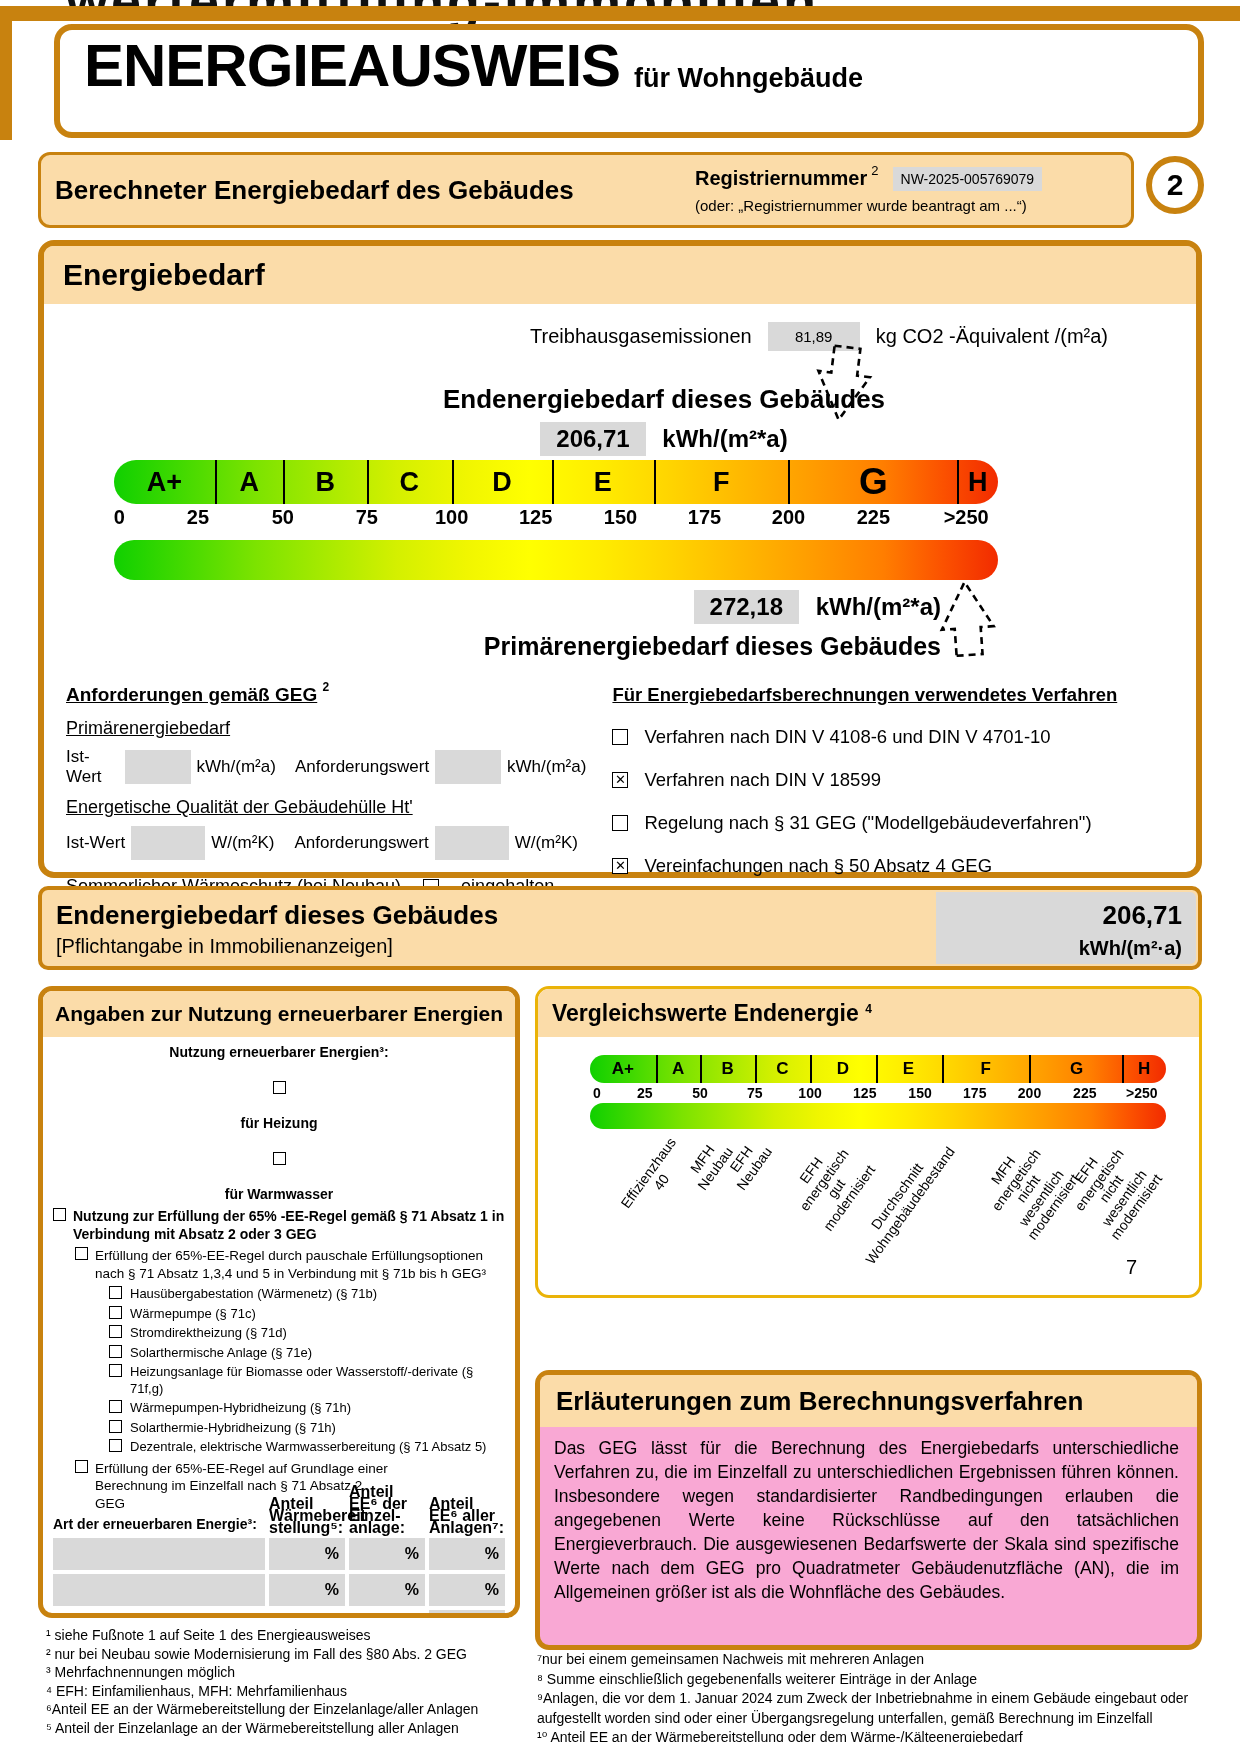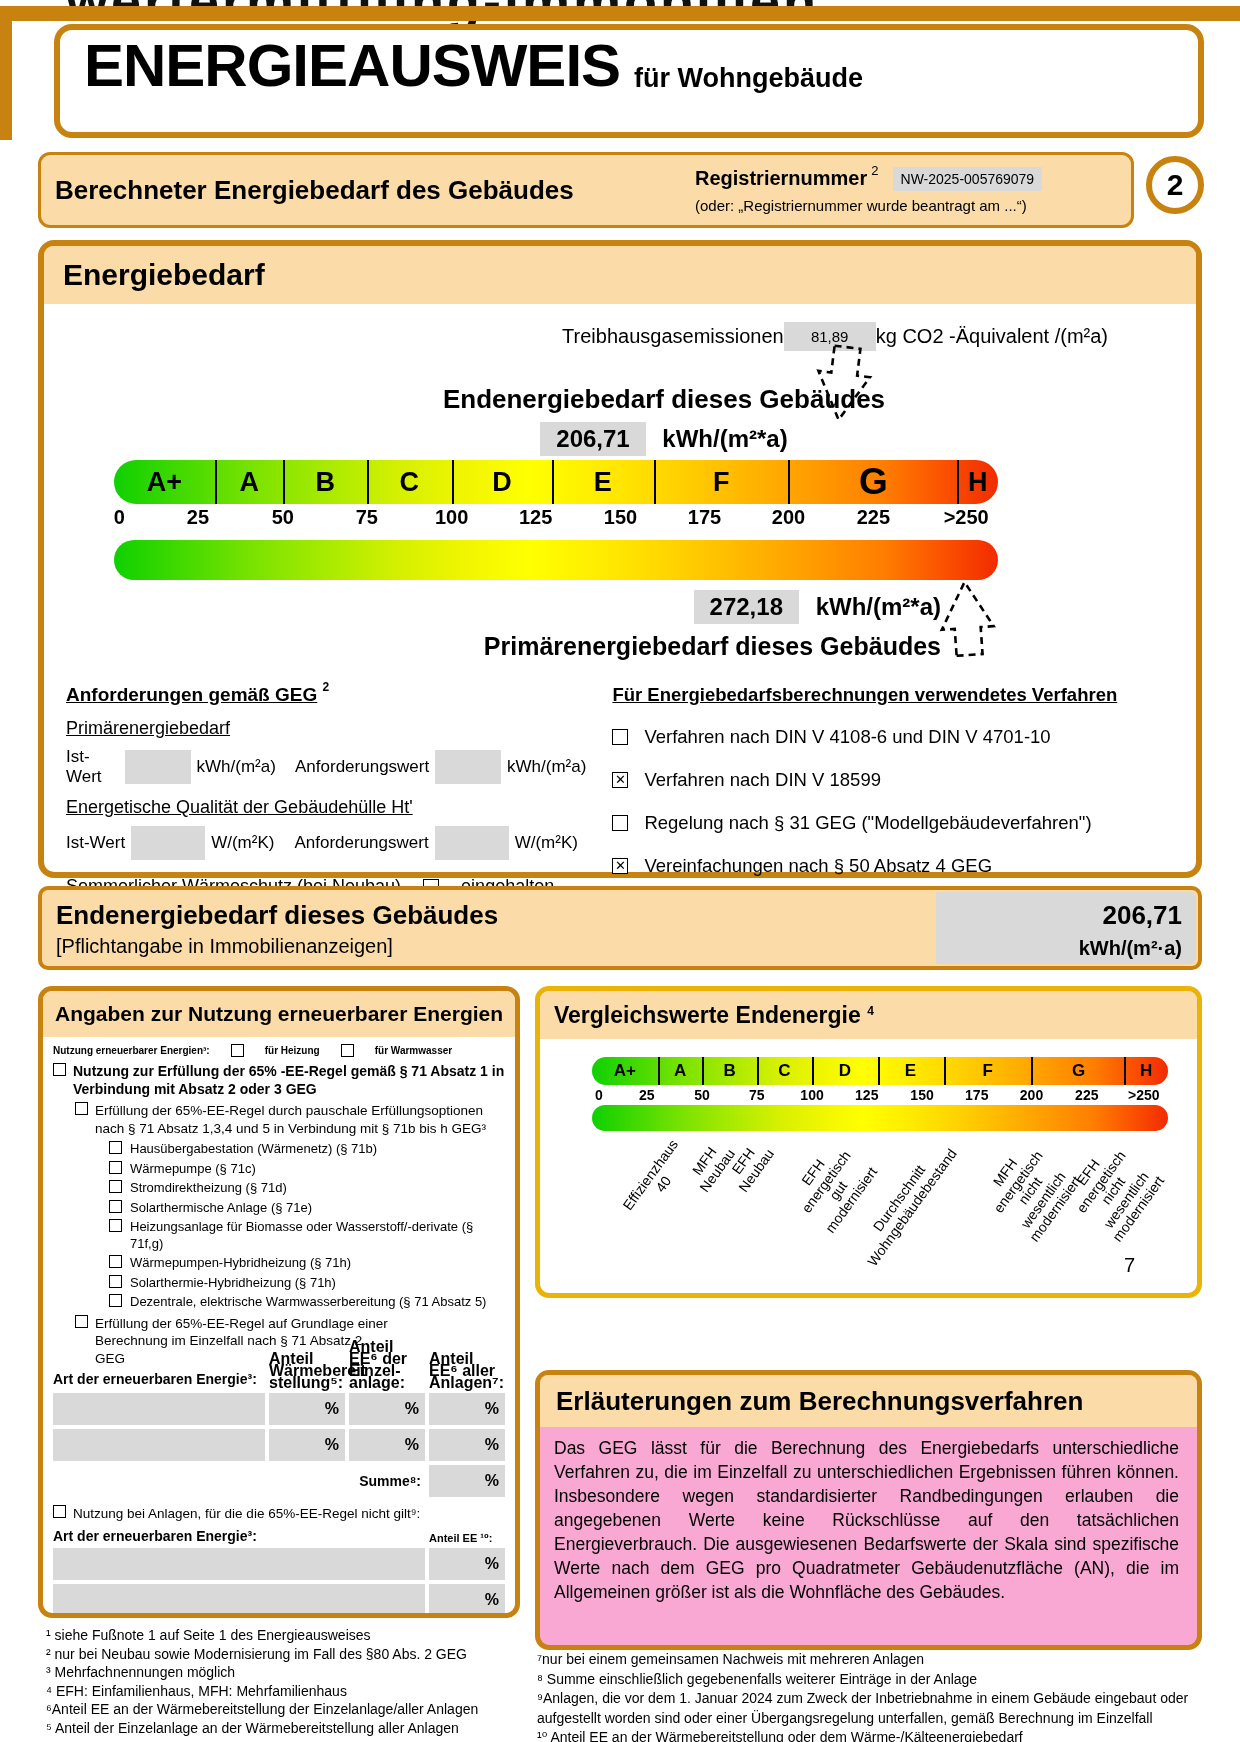--- a/index.html
+++ b/index.html
@@ -29,21 +29,21 @@
   .reg-value{font-size:14px;padding:4px 8px;}
   .reg-alt{font-size:15px;margin-top:6px;}
   .page-badge{position:absolute;top:156px;left:1146px;width:58px;height:58px;border:6px solid #C8820F;
               border-radius:50%;box-sizing:border-box;background:#fff;display:flex;align-items:center;justify-content:center;
               font-size:30px;font-weight:bold;}
   
   .main-box{position:absolute;top:240px;left:38px;width:1164px;height:638px;border:6px solid #C8820F;
             border-radius:16px;box-sizing:border-box;background:#fff;}
   .box-band{height:58px;background:#FBDCA9;border-radius:9px 9px 0 0;font-size:30px;font-weight:bold;
             line-height:58px;padding-left:19px;}
-  .ghg-row{position:absolute;top:76px;right:88px;display:flex;align-items:center;gap:0;font-size:20px;}
+  .ghg-row{position:absolute;top:76px;right:88px;display:flex;align-items:center;gap:16px;font-size:20px;}
   .ghg-box{font-size:15px;min-width:80px;text-align:center;padding:6px 6px;}
   .end-title{position:absolute;top:138px;left:200px;width:840px;text-align:center;font-size:26px;font-weight:bold;}
   .end-val{position:absolute;top:176px;left:200px;width:840px;text-align:center;font-size:24px;font-weight:bold;}
   .val-box{display:inline-block;padding:3px 16px;margin-right:10px;}
   .arrow{position:absolute;}
   
   .scale-grad{background:linear-gradient(90deg,#10d000 0%,#45da00 8%,#7ce300 16%,#a8ea00 24%,#d4f000 32%,#f1f600 40%,#ffff00 47%,#ffec00 55%,#ffd400 63%,#ffb800 71%,#ff9c00 79%,#ff7e00 87%,#fb5000 94%,#f22b00 100%);}
   .letters-bar{position:absolute;left:70px;top:214px;width:884px;height:44px;border-radius:22px;}
   .letters-bar .div{position:absolute;top:0;bottom:0;width:2px;background:#000;}
   .letters-bar .lt{position:absolute;top:50%;transform:translate(-50%,-50%);font-size:27px;font-weight:bold;}
@@ -76,41 +76,41 @@
   .pflicht-t2{font-size:20px;margin-top:4px;}
   .pflicht-gray{position:absolute;top:2px;right:2px;bottom:2px;width:260px;background:#D9D9D9;border-radius:0 6px 6px 0;
                 text-align:right;padding:8px 14px 0 0;box-sizing:border-box;}
   .pflicht-v{font-size:26px;font-weight:bold;}
   .pflicht-u{font-size:20px;font-weight:bold;margin-top:6px;}
   
   .ree-panel{position:absolute;top:986px;left:38px;width:482px;height:632px;border:5px solid #C8820F;border-radius:14px;
              box-sizing:border-box;background:#fff;overflow:hidden;}
   .ree-band{height:46px;background:#FBDCA9;border-radius:8px 8px 0 0;font-size:21px;font-weight:bold;line-height:46px;padding-left:12px;}
   .ree-body{padding:7px 10px 0 10px;font-size:13.5px;}
-  .ree-r1{display:flex;align-items:center;gap:21px;font-weight:bold;font-size:10px;margin-bottom:6px;}
+  .ree-r1{display:flex;align-items:center;gap:21px;font-weight:bold;font-size:14px;margin-bottom:6px;flex-direction:column;}
   .ree-item{display:flex;gap:7px;margin-bottom:4px;line-height:17.5px;}
   .ree-item.b{font-weight:bold;font-size:14px;}
   .ind1{margin-left:22px;}
   .leaf{margin-left:56px;display:flex;gap:8px;margin-bottom:3px;line-height:16.5px;font-size:13px;}
   .tbl{margin-top:2px;}
   .tbl-h{display:flex;gap:4px;align-items:flex-end;margin-top:-30px;}
   .tbl-h .c1{flex:1;font-weight:bold;font-size:14px;padding-bottom:2px;}
   .tbl-h .ch{width:76px;font-weight:bold;font-size:16px;line-height:12px;}
   .tbl-row{display:flex;gap:4px;margin-top:4px;}
   .tc{height:32px;background:#D9D9D9;}
   .tc.name{flex:1;}
   .tc.pct{width:76px;font-weight:bold;font-size:16px;line-height:32px;text-align:right;padding-right:6px;box-sizing:border-box;}
   .sum-row{display:flex;gap:4px;margin-top:4px;align-items:center;}
   .sum-lbl{flex:1;text-align:right;font-weight:bold;font-size:14px;padding-right:4px;}
   .nicht-row{display:flex;gap:7px;margin-top:8px;line-height:17px;}
   .art2-h{display:flex;align-items:flex-end;margin-top:6px;}
   .art2-h .c1{flex:1;font-weight:bold;font-size:14px;}
   .art2-h .ch{width:76px;font-weight:bold;font-size:11px;line-height:12px;}
   
-  .vgl-panel{position:absolute;top:986px;left:535px;width:667px;height:312px;border:5px solid #eab308;border-radius:14px;
+  .vgl-panel{position:absolute;top:986px;left:535px;width:667px;height:312px;border:3px solid #eab308;border-radius:14px;
              box-sizing:border-box;background:#fff;overflow:hidden;}
   .vgl-band{height:48px;background:#FBDCA9;border-radius:8px 8px 0 0;font-size:23px;font-weight:bold;line-height:48px;padding-left:14px;}
   .vgl-letters{position:absolute;left:52px;top:66px;width:576px;height:28px;border-radius:14px;}
   .vgl-letters .div{position:absolute;top:0;bottom:0;width:2px;background:#000;}
   .vgl-letters .lt{position:absolute;top:50%;transform:translate(-50%,-50%);font-size:17px;font-weight:bold;}
   .vgl-ticks{position:absolute;left:52px;top:96px;width:576px;height:16px;font-size:14px;font-weight:bold;}
   .vgl-ticks span{position:absolute;transform:translateX(-50%);}
   .vgl-plain{position:absolute;left:52px;top:114px;width:576px;height:26px;border-radius:13px;}
   .vgl-lbl{position:absolute;width:0;top:146px;}
   .vgl-lbl span{position:absolute;right:0;top:0;display:inline-block;white-space:pre-line;text-align:center;

